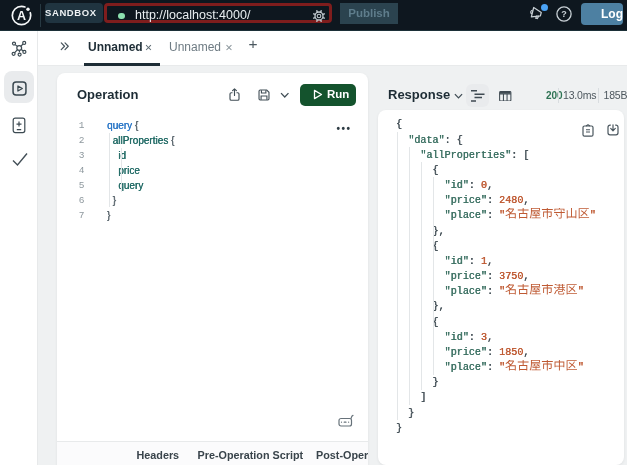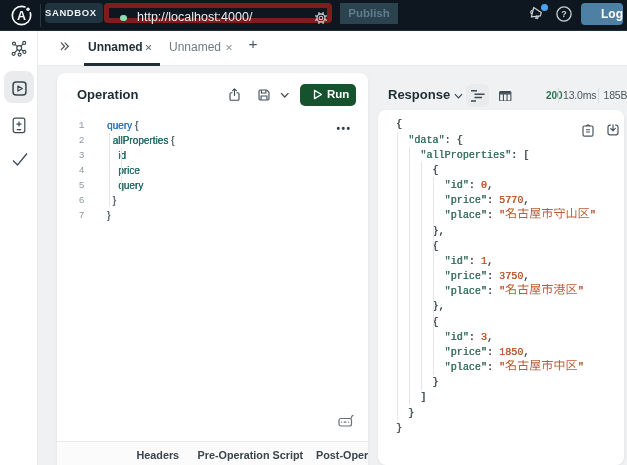--- a/index.html
+++ b/index.html
@@ -6,21 +6,21 @@
   html,body { width:627px; height:465px; overflow:hidden; }
   body { font-family:"Liberation Sans", sans-serif; position:relative; background:#eff1f2; }
   .abs { position:absolute; }
 
   
   #topbar { position:absolute; left:0; top:0; width:627px; height:31px; background:#0e171f; border-bottom:1px solid #1c3038; }
   #logo { position:absolute; left:11px; top:5px; }
   #tdiv { position:absolute; left:40px; top:4px; width:1px; height:23px; background:#273942; }
   #badge { position:absolute; left:45px; top:3px; width:58px; height:20px; background:#203440; border-radius:4px;
            color:#eef2f4; font-size:9.5px; font-weight:bold; letter-spacing:0.6px; line-height:20px; }
-  #urlbox { position:absolute; left:104px; top:3px; width:228px; height:20px; border:5px solid #7f1d1d; border-radius:4px; }
+  #urlbox { position:absolute; left:104px; top:3px; width:228px; height:20px; border:3px solid #7f1d1d; border-radius:4px; }
   #urldot { position:absolute; left:11px; top:6.5px; width:6.5px; height:6.5px; border-radius:50%; background:#8ce0af; }
   #urltext { position:absolute; left:28px; top:0; height:19px; line-height:19px; color:#e9eef1; font-size:12.5px; }
   #gear { position:absolute; left:205px; top:2.5px; }
   #publish { position:absolute; left:340px; top:3px; width:58px; height:20.5px; background:#2b434f; border-radius:0;
              color:#5f7d8c; font-size:11.5px; font-weight:bold; text-align:center; line-height:20.5px; }
   #mega { position:absolute; left:528px; top:5px; }
   #megadot { position:absolute; left:540.5px; top:3.5px; width:7px; height:7px; border-radius:50%; background:#4ba3f5; }
   #help { position:absolute; left:556px; top:6px; }
   #login { position:absolute; left:581px; top:3px; width:41.5px; height:22px; background:#4d80a2; border-radius:4px;
            color:#fff; font-size:12px; font-weight:bold; text-align:center; line-height:22px;padding-left:20px; }
@@ -222,21 +222,21 @@
 <div class="stat" style="left:563px">13.0ms</div>
 <div class="vdiv" style="left:598px"></div>
 <div class="stat" style="left:603.5px">185B</div>
 
 <div id="rcard">
   <div id="json">{
   <span class="k">"data"</span>: {
     <span class="k">"allProperties"</span>: [
       {
         <span class="k">"id"</span>: <span class="v">0</span>,
-        <span class="k">"price"</span>: <span class="v">5770</span>,
+        <span class="k">"price"</span>: <span class="v">2480</span>,
         <span class="k">"place"</span>: <span class="v">"<svg class="cjk" width="84.7" height="12.1" viewBox="0 0 7000 1000" fill="#bf5a33">
           <path transform="translate(0,790) scale(1,-1)" d="M375 843C317 735 202 606 38 516C55 503 80 476 91 458C139 486 182 517 222 550C289 501 362 436 406 385C293 296 161 229 33 192C48 177 67 146 76 125C159 152 244 190 324 238V-80H399V-40H811V-82H888V346H477C594 444 691 568 750 716L700 744L687 740H403C424 769 443 798 460 827ZM811 29H399V277H811ZM348 672H648C604 585 541 506 467 437C421 488 345 551 277 598C303 622 326 647 348 672Z"></path>
           <path transform="translate(1000,790) scale(1,-1)" d="M162 370V-81H239V-28H761V-77H841V370H540V586H949V659H540V840H459V659H54V586H459V370ZM239 44V298H761V44Z"></path>
           <path transform="translate(2000,790) scale(1,-1)" d="M220 726H812V622H220ZM145 789V510C145 347 136 120 37 -42C56 -49 89 -67 103 -80C206 87 220 337 220 510V559H887V789ZM643 394C672 376 702 354 731 332L437 322C461 355 486 394 509 431H917V493H222V431H425C406 393 381 352 358 319L244 316L250 255L527 265V181H268V119H527V10H192V-51H947V10H600V119H870V181H600V268L797 277C818 258 837 239 851 223L911 264C867 315 774 385 699 431Z"></path>
           <path transform="translate(3000,790) scale(1,-1)" d="M153 492V44H228V419H458V-83H536V419H781V140C781 126 777 121 759 120C741 120 681 120 613 122C623 101 635 70 639 48C724 48 781 49 815 61C849 73 858 96 858 139V492H536V628H951V701H537V845H457V701H51V628H458V492Z"></path>
           <path transform="translate(4000,790) scale(1,-1)" d="M181 294C245 230 314 140 343 81L406 124C376 184 305 270 240 332ZM609 600V456H58V383H609V17C609 -1 602 -7 582 -7C562 -8 492 -8 418 -6C429 -27 442 -60 446 -81C542 -81 601 -80 637 -68C672 -56 685 -34 685 16V383H943V456H685V600ZM82 728V516H158V656H837V516H916V728H537V840H458V728Z"></path>
           <path transform="translate(5000,790) scale(1,-1)" d="M822 602V90H535V819H457V90H181V601H105V-68H181V13H822V-64H898V602Z"></path>
           <path transform="translate(6000,790) scale(1,-1)" d="M271 550C348 501 430 442 506 381C423 289 329 210 230 150C247 137 277 108 290 92C386 157 480 239 564 334C648 262 721 190 768 130L828 187C778 248 700 320 612 391C676 470 734 556 782 647L709 672C667 589 614 510 554 437C479 495 398 551 324 597ZM94 779V-82H169V-24H952V48H169V706H929V779Z"></path>
         </svg>"</span>
       },

